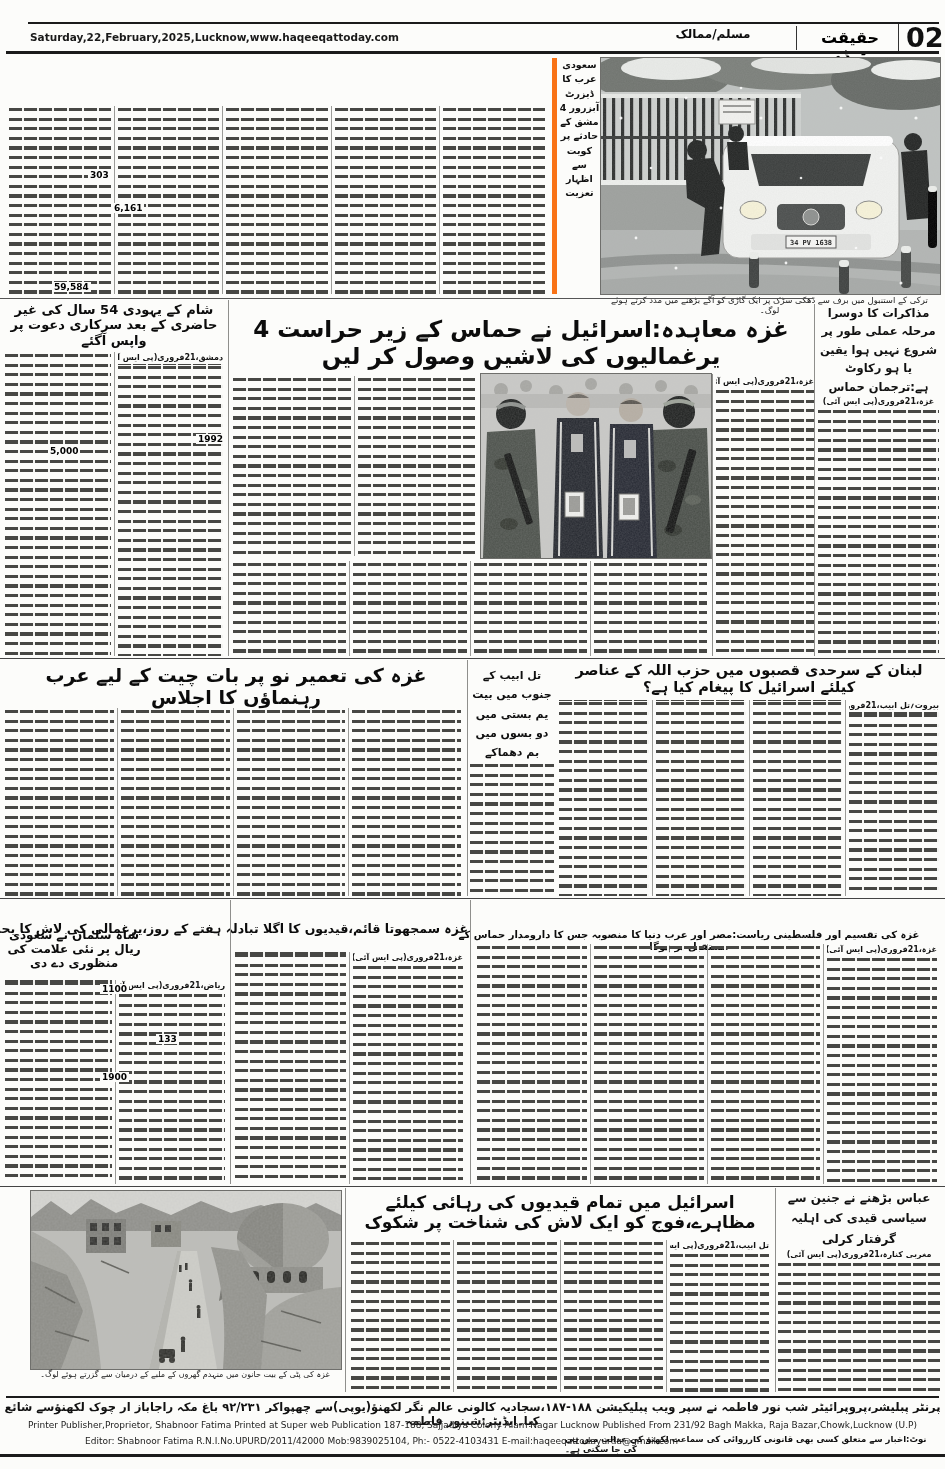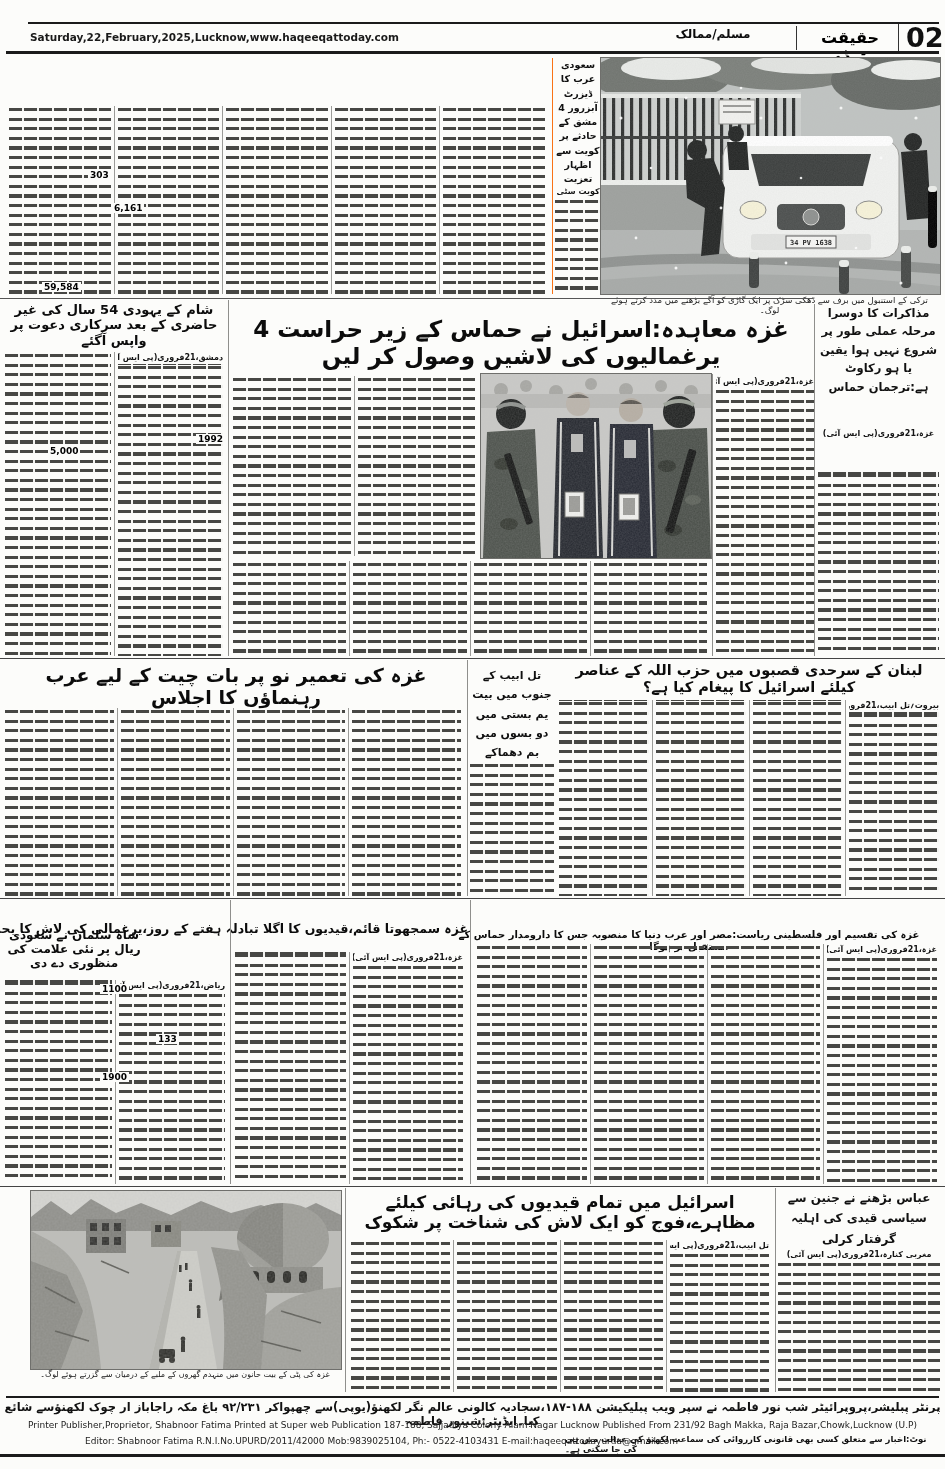--- a/index.html
+++ b/index.html
@@ -52,23 +52,23 @@
       </div>
     <div class="col">
         <div class="sim"></div>
       </div>
     <div class="col">
         <div class="sim"></div>
       </div>
   </div>
   <span class="fig" style="left:88px;top:170px;">303</span>
   <span class="fig" style="left:112px;top:203px;">6,161</span>
-  <span class="fig" style="left:42px;top:282px;">59,584</span>
-
-  <div class="abs" style="left:552px;top:58px;width:46px;height:236px;display:flex;flex-direction:column;border-left:1px solid #f97316;padding:0 2px;">
+  <span class="fig" style="left:52px;top:282px;">59,584</span>
+
+  <div class="abs" style="left:552px;top:58px;width:46px;height:236px;display:flex;flex-direction:row;border-left:5px solid #f97316;padding:0 2px;">
     <div style="font-size:9.5px;font-weight:bold;direction:rtl;text-align:center;line-height:1.5;">سعودی عرب کا ڈیزرٹ آبزرور 4 مشق کے حادثے پر کویت سے اظہار تعزیت</div>
     <div class="dateline">کویت سٹی</div>
     <div class="sim"></div>
   </div>
 
   <div class="photo" style="left:600px;top:57px;width:339px;height:236px;">
     <svg width="339" height="236" viewBox="0 0 339 236" xmlns="http://www.w3.org/2000/svg">
       <defs>
         <filter id="grain">
             <feTurbulence type="fractalNoise" baseFrequency="0.9" numOctaves="2" result="n"></feTurbulence>
@@ -168,21 +168,21 @@
     <div class="col">
         <div class="sim"></div>
       </div>
   </div>
   <span class="fig" style="left:196px;top:434px;">1992</span>
   <span class="fig" style="left:48px;top:446px;">5,000</span>
   <div class="rule-v" style="left:228px;top:300px;height:356px;"></div>
 
   <div class="hl" style="left:230px;top:316px;width:582px;height:54px;font-size:23px;">غزہ معاہدہ:اسرائیل نے حماس کے زیر حراست 4 یرغمالیوں کی لاشیں وصول کر لیں</div>
 
-  <div class="abs" style="left:818px;top:304px;width:121px;height:352px;display:flex;flex-direction:column;gap:32px;">
+  <div class="abs" style="left:818px;top:304px;width:121px;height:352px;display:flex;flex-direction:column;">
     <div style="font-size:11.5px;font-weight:bold;direction:rtl;text-align:center;line-height:1.6;">مذاکرات کا دوسرا مرحلہ عملی طور پر شروع نہیں ہوا یقین یا ہو رکاوٹ ہے:ترجمان حماس</div>
     <div class="dateline">غزہ،21فروری(پی ایس آئی)</div>
     <div class="sim"></div>
   </div>
   <div class="rule-v" style="left:814px;top:304px;height:352px;"></div>
 
   <div class="abs" style="left:714px;top:376px;width:98px;height:280px;display:flex;flex-direction:column;padding:0 2px;">
     <div class="dateline">غزہ،21فروری(پی ایس آئی)</div>
     <div class="sim"></div>
   </div>

